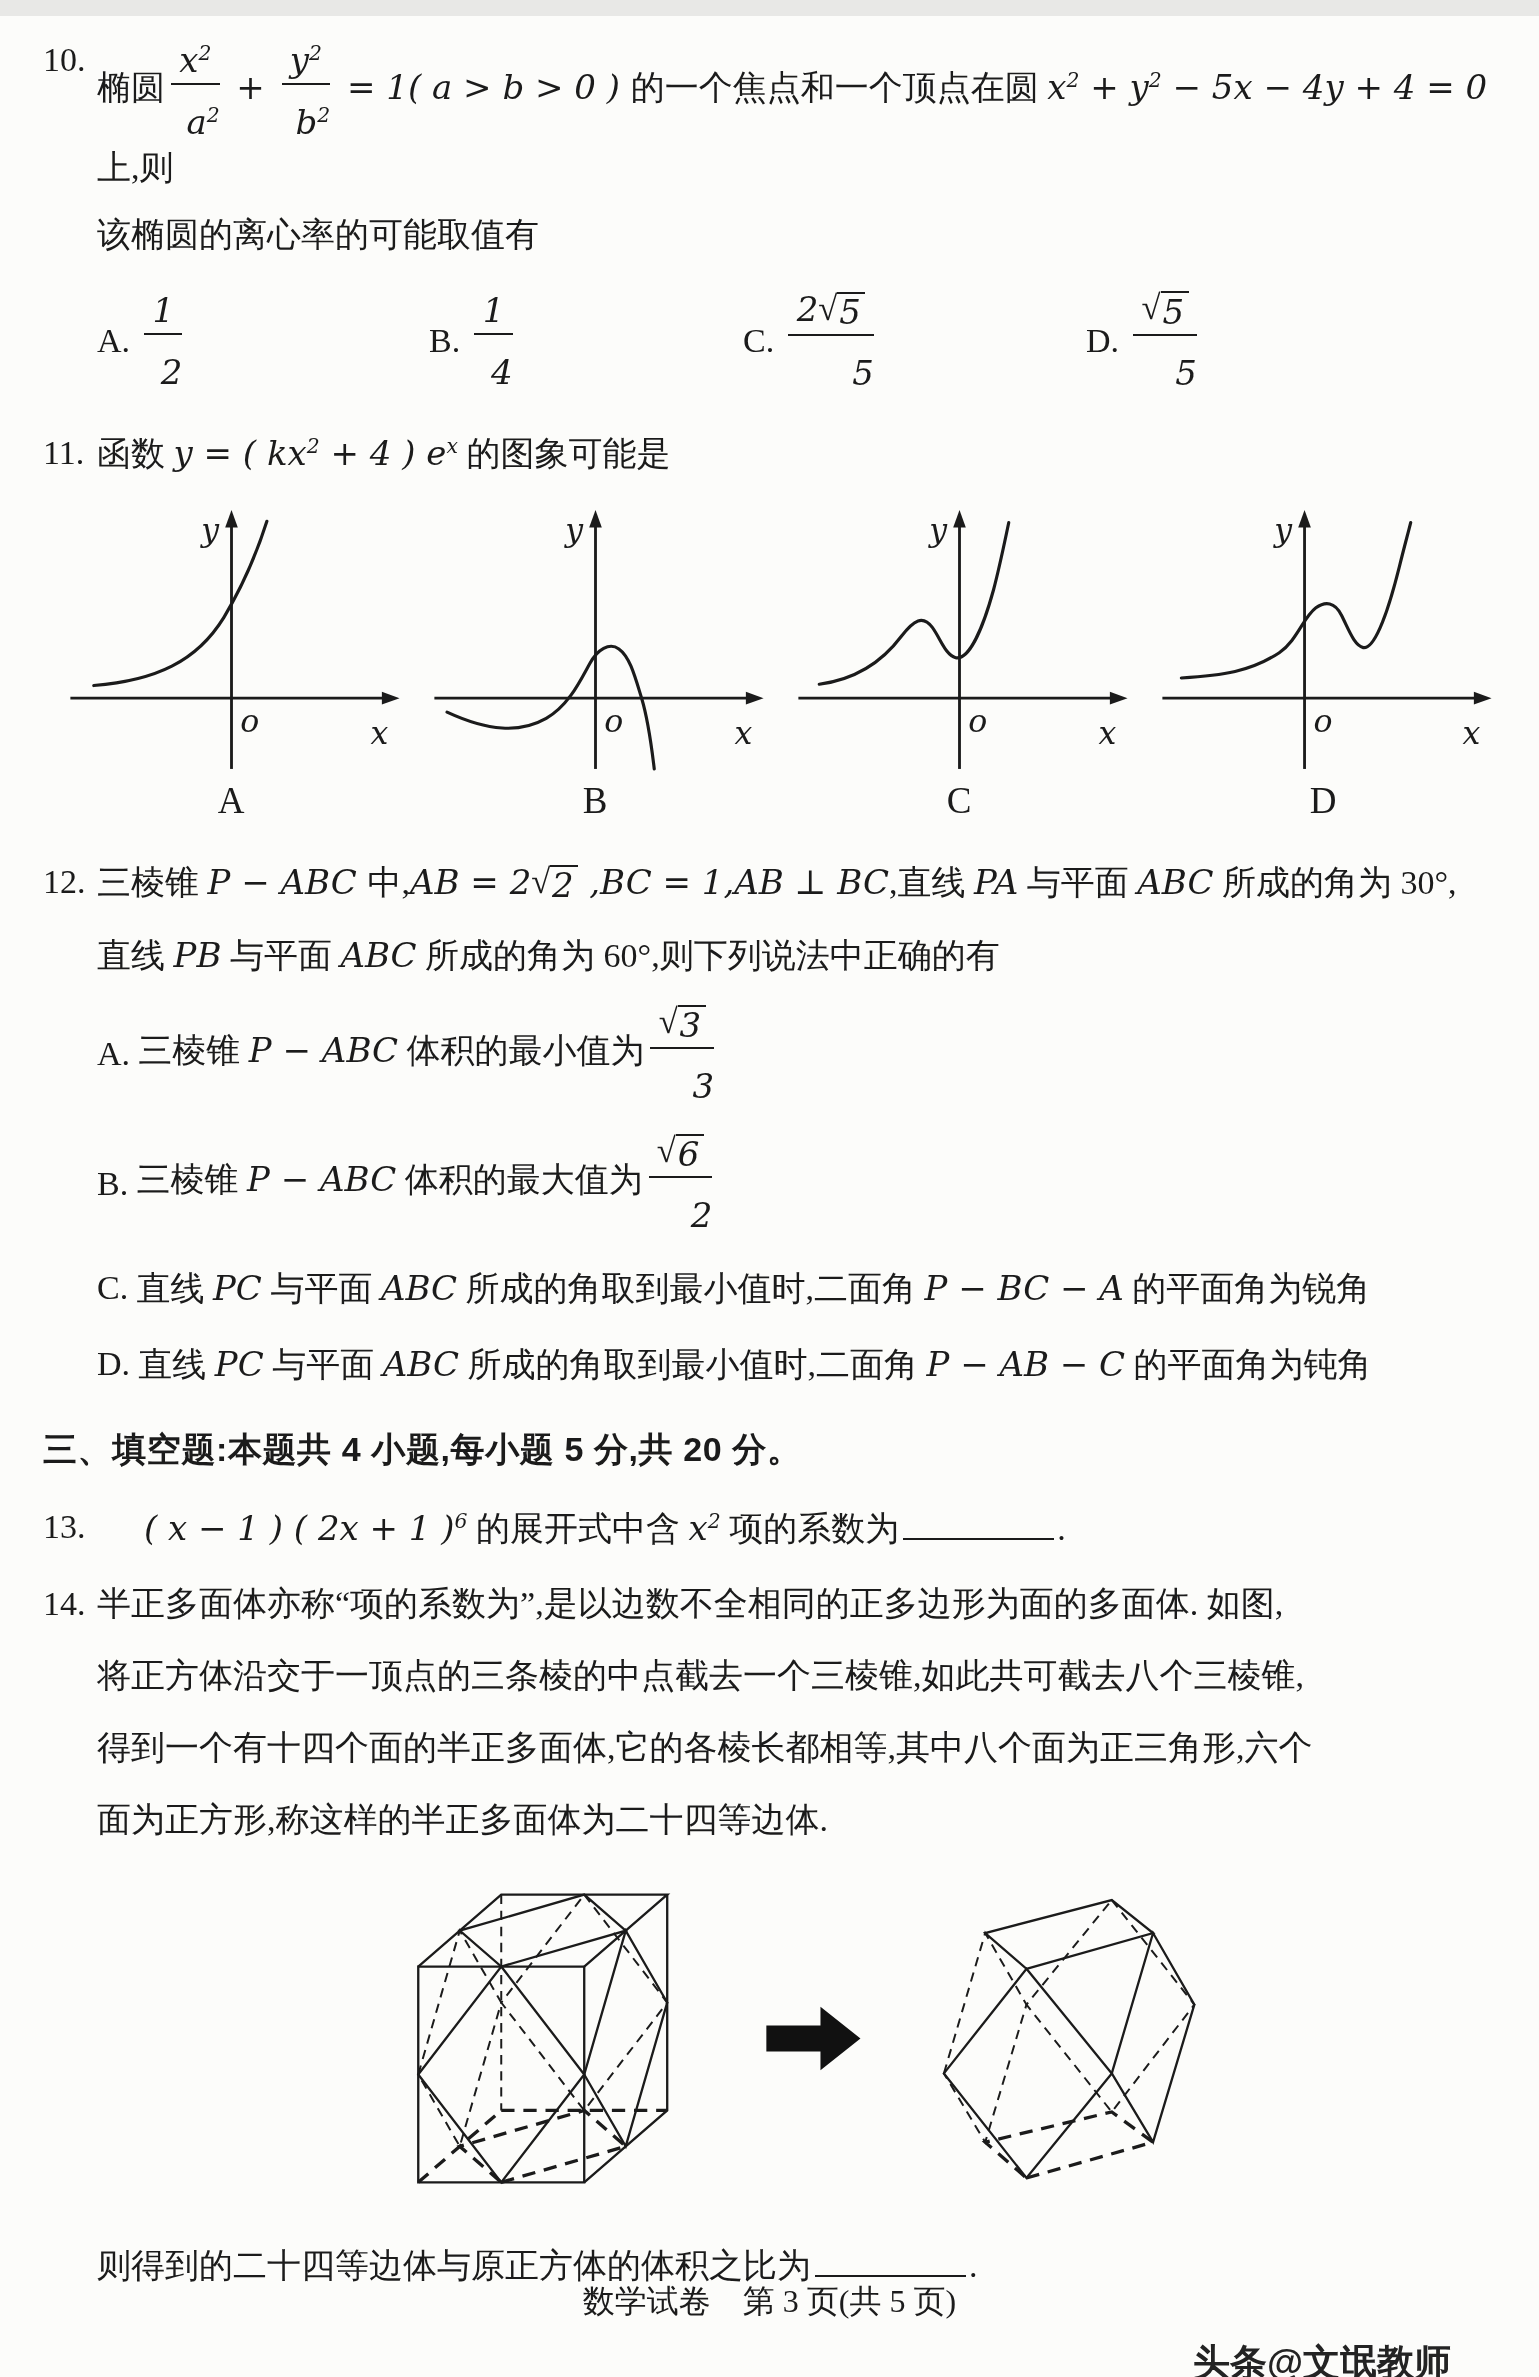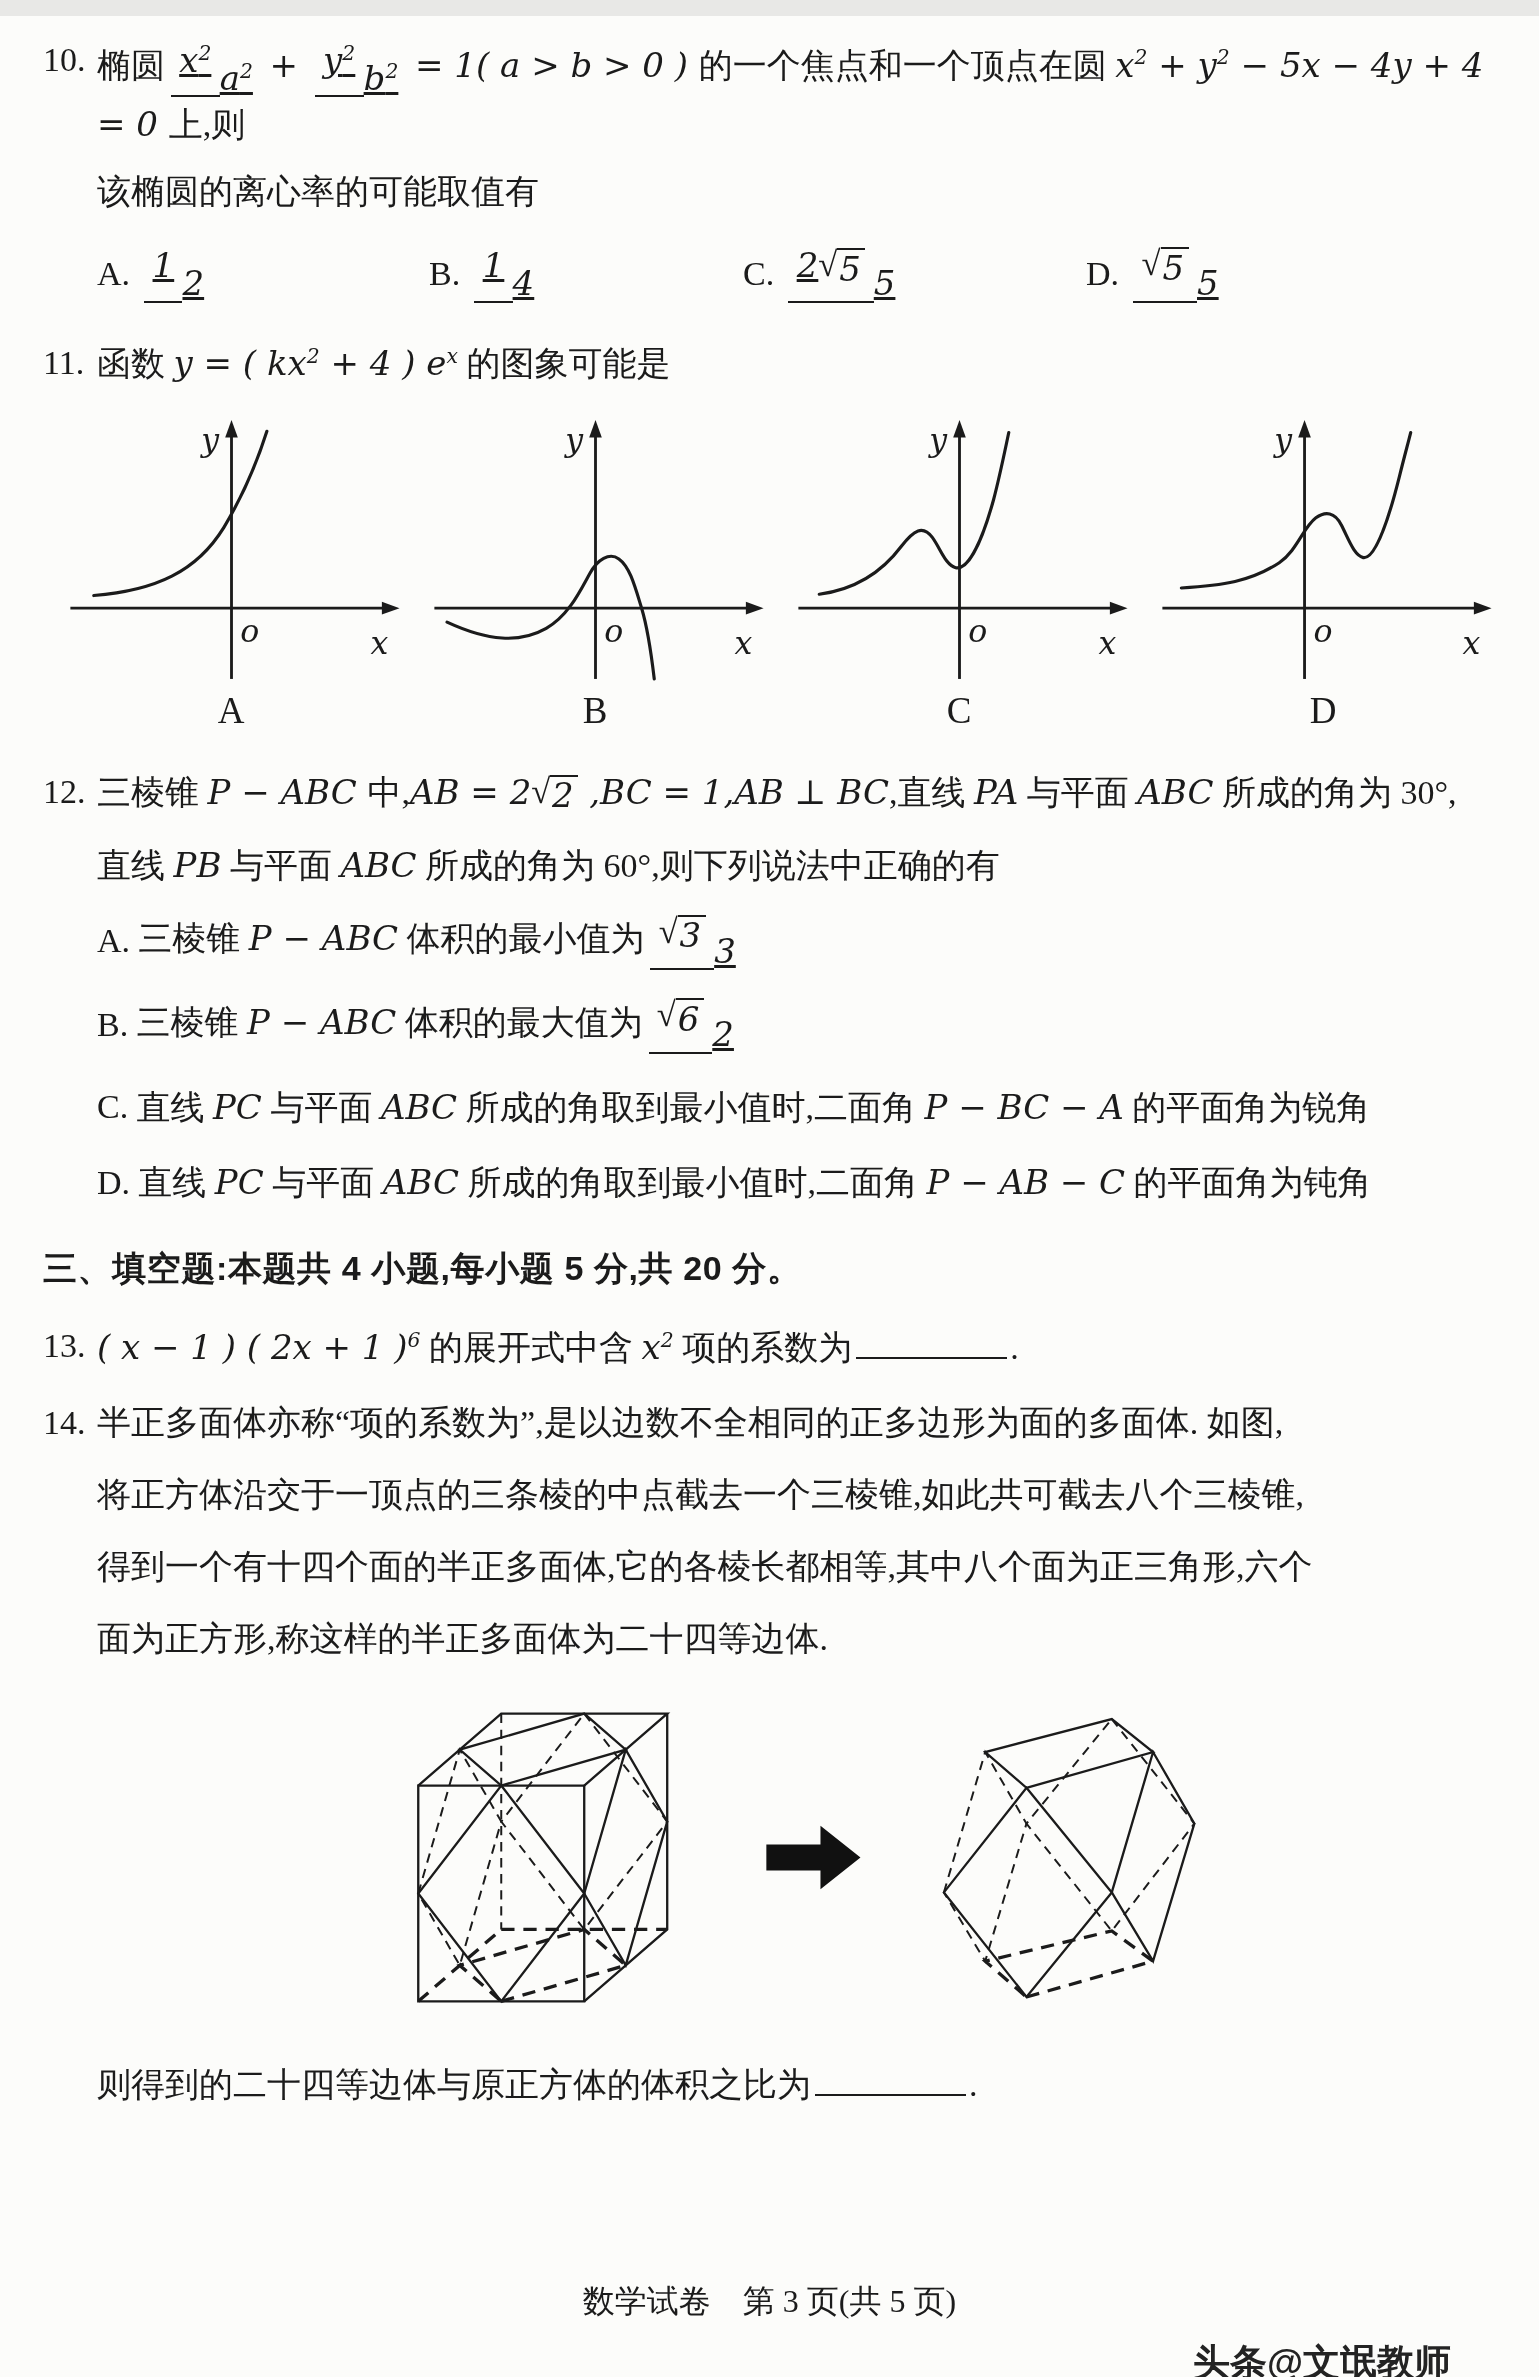--- a/index.html
+++ b/index.html
@@ -13,21 +13,21 @@
     font-family:"Liberation Serif","DejaVu Serif",serif;
     font-size:34px;
     line-height:1.38;
     box-sizing:border-box;
     padding:17.7px 32.5px 0 43px;
     overflow:hidden;
   }
   .m{font-style:italic;font-family:"DejaVu Serif","Liberation Serif",serif;}
   sup{font-size:0.60em;line-height:0;font-style:italic;}
   
-  .frac{display:inline-flex;flex-direction:row;vertical-align:middle;text-align:right;margin:3.5px 5.9px;line-height:1.08;text-decoration:underline;}
+  .frac{display:inline-flex;flex-direction:column;vertical-align:middle;text-align:right;margin:3.5px 5.9px;line-height:1.08;}
   .fn{display:block;border-bottom:2.4px solid #1b1b1b;padding:1.2px 8.3px 3.5px 8.3px;}
   .fd{display:block;padding-top:19px;}
   
   .sqrt{display:inline-flex;align-items:flex-start;line-height:1.05;}
   .rad{font-style:normal;font-size:1.02em;transform:translateY(-1.2px);}
   .vinc{border-top:2.4px solid #1b1b1b;padding:1.2px 4.7px 0 1.8px;}
   .blank{display:inline-block;border-bottom:2.4px solid #1b1b1b;height:1em;vertical-align:baseline;margin:0 3.5px;}
   
   .q{display:grid;grid-template-columns:54px 1fr;margin-top:0;}
   .qnum{text-align:left;}
@@ -214,21 +214,21 @@
       </div>
       <div class="opt12" style="margin-top:28px;">
         <span class="optlabel" style="margin-right:8.3px;">D.</span>
         <span><span>直线 </span><span class="m">PC</span><span> 与平面 </span><span class="m">ABC</span><span> 所成的角取到最小值时,二面角 </span><span class="m">P − AB − C</span><span> 的平面角为钝角</span></span>
       </div>
     </div>
   </div>
 
   <div class="secheading">三、填空题:本题共 4 小题,每小题 5 分,共 20 分。</div>
 
-  <div class="q" style="margin-top:31px;">
+  <div class="q" style="margin-top:31px;gap:47px;">
     <span class="qnum">13.</span>
     <div class="qbody">
       <div class="qline"><span class="m">( x − 1 ) ( 2x + 1 )</span><sup class="m">6</sup><span> 的展开式中含 </span><span class="m">x</span><sup class="m">2</sup><span> 项的系数为</span><span class="blank" style="width: 151px;"></span><span>.</span></div>
     </div>
   </div>
 
   <div class="q" style="margin-top:28px;">
     <span class="qnum">14.</span>
     <div class="qbody">
       <div class="qline">半正多面体亦称“项的系数为”,是以边数不全相同的正多边形为面的多面体. 如图,</div>

